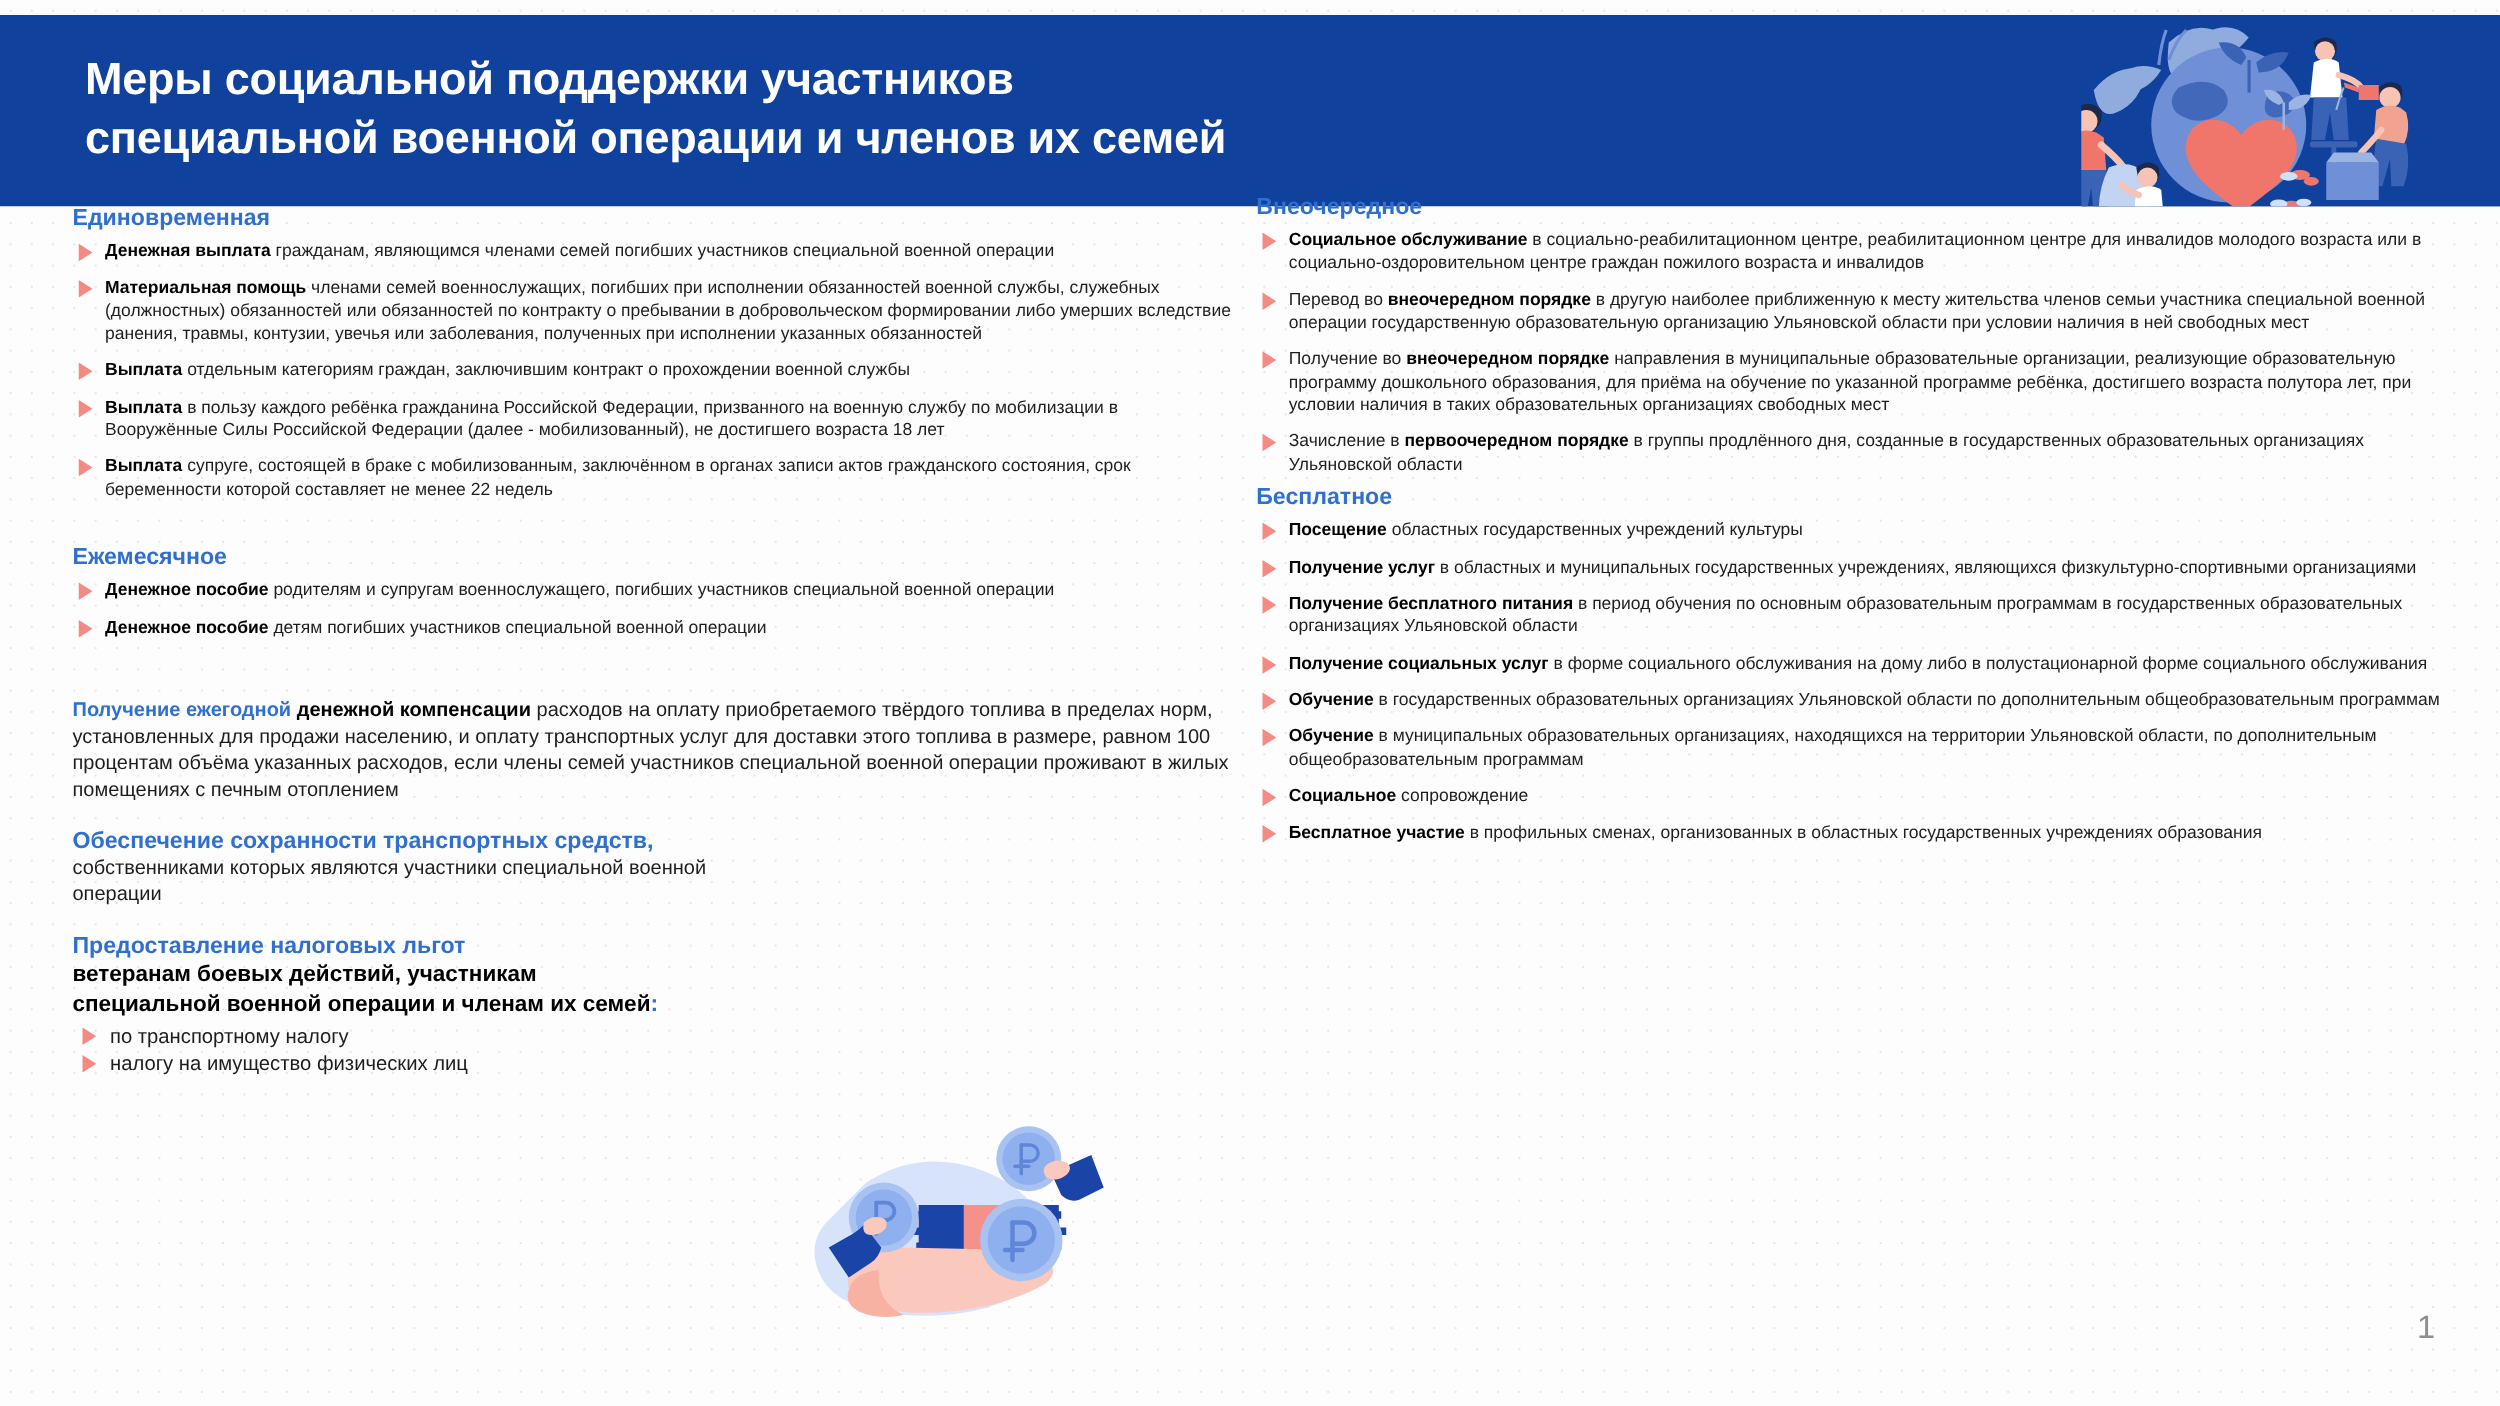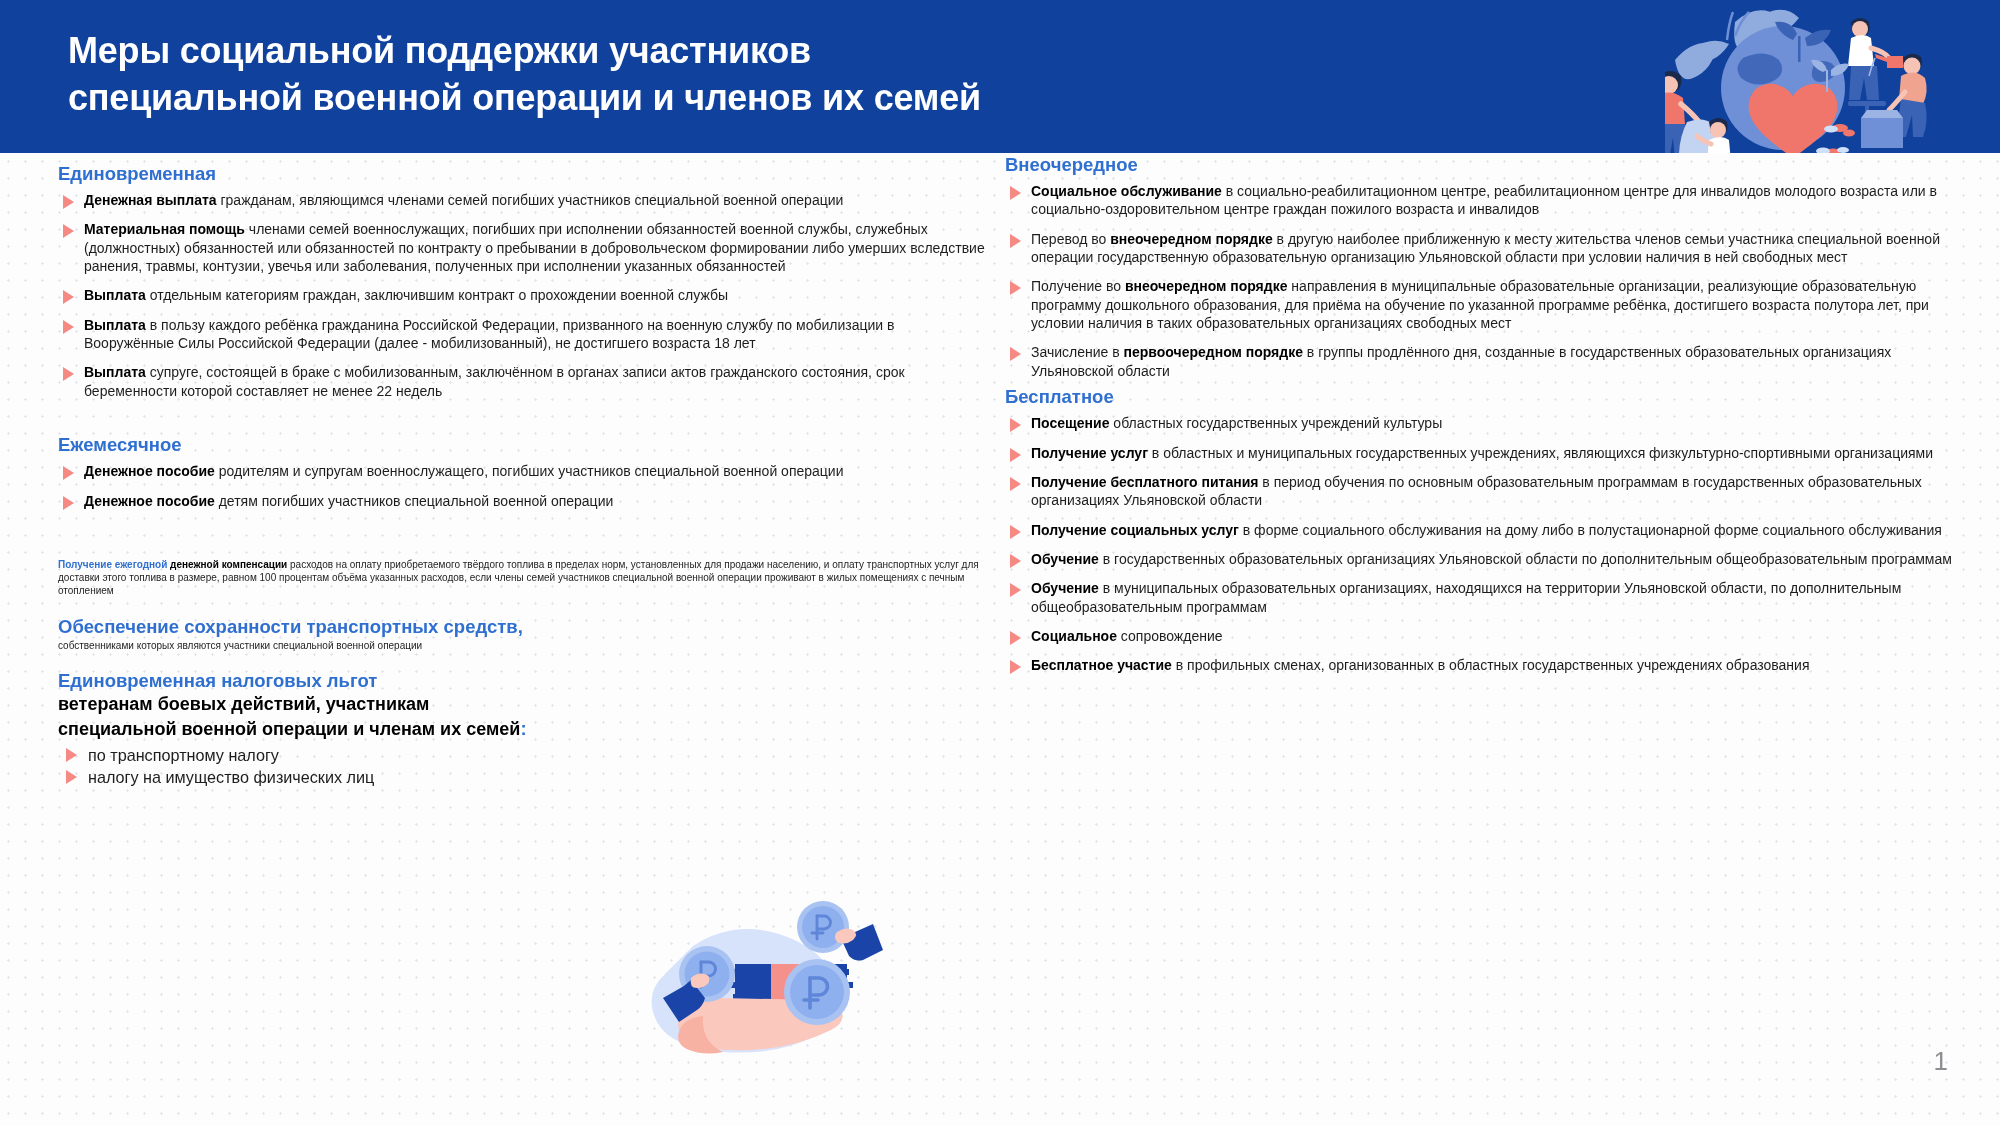--- a/index.html
+++ b/index.html
@@ -16,21 +16,21 @@
     background-image: radial-gradient(circle, #e3e6ef 1px, transparent 1.2px);
     background-size: 17px 17px;
     overflow: hidden;
     font-family: "Liberation Sans", "DejaVu Sans", sans-serif;
     box-sizing: border-box;
   }
 
   
   .header {
     position: absolute;
-    left: 0; top: 0;
+    left: 0; top: 12px;
     width: 2000px;
     height: 153px;
     background: #10419c;
     overflow: hidden;
   }
   .header-title {
     position: absolute;
     left: 68px;
     top: 28px;
     width: 1100px;
@@ -88,21 +88,21 @@
     top: 4px;
     width: 0; height: 0;
     border-left: 11px solid #f58a84;
     border-top: 7.5px solid transparent;
     border-bottom: 7.5px solid transparent;
   }
   li.item b { font-weight: bold; color: #000; }
 
   
   .para {
-    font-size: 10px;
+    font-size: 16px;
     line-height: 1.33;
     color: #1d1d1d;
   }
   .para .blue {
     color: #2f6fd0;
     font-weight: bold;
   }
   .para .bold { font-weight: bold; color: #000; }
 
   .blue-head {
@@ -319,21 +319,21 @@
     <div class="spacer-md"></div>
 
     <div>
       <div class="blue-head">Обеспечение сохранности транспортных средств,</div>
       <div class="para" style="max-width:540px;">собственниками которых являются участники специальной военной операции</div>
     </div>
 
     <div class="spacer-md"></div>
 
     <div>
-      <div class="blue-head">Единовременная налоговых льгот</div>
+      <div class="blue-head">Предоставление налоговых льгот</div>
       <div class="blk-head" style="white-space:pre-line; display:inline;">ветеранам боевых действий, участникам
 специальной военной операции и членам их семей</div><span class="blue-head" style="display:inline;">:</span>
       <ul class="sub">
         <li>по транспортному налогу</li>
         <li>налогу на имущество физических лиц</li>
       </ul>
     </div>
   </div>
 
   <svg class="money-ill" viewBox="0 0 270 190" xmlns="http://www.w3.org/2000/svg">

